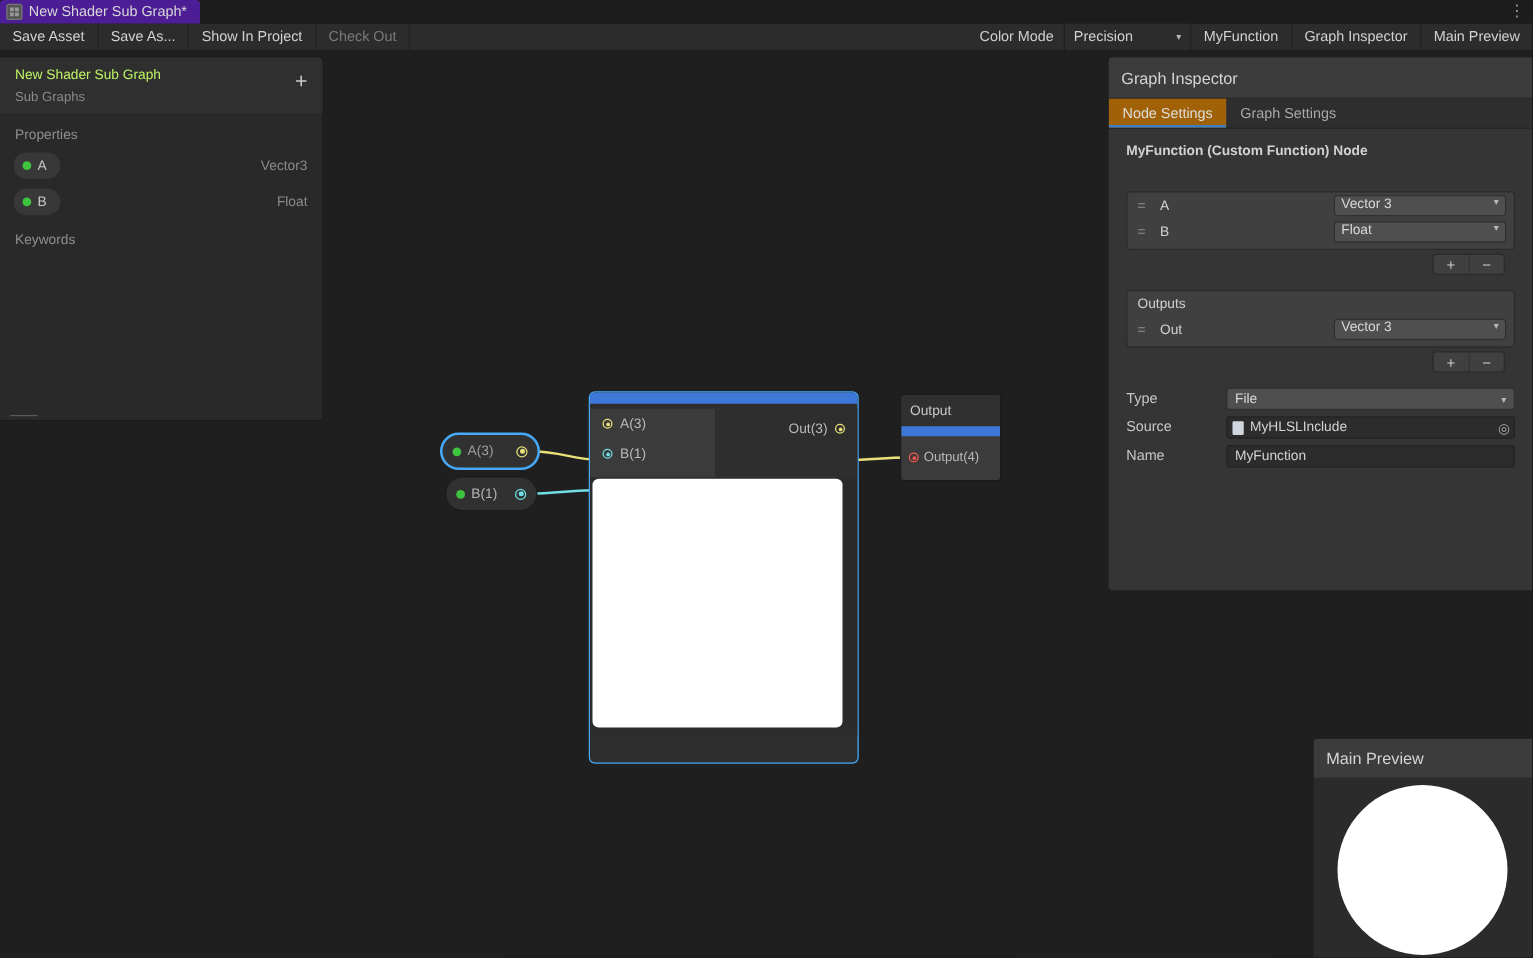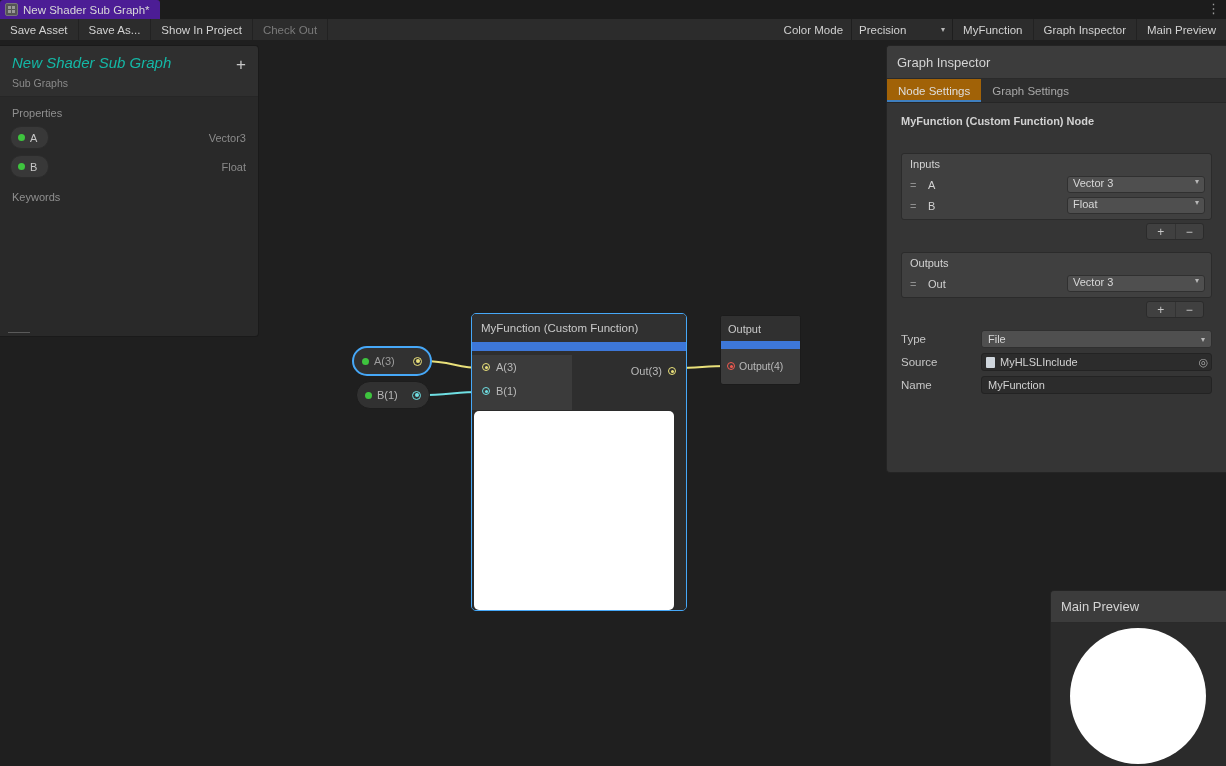--- a/index.html
+++ b/index.html
@@ -56,21 +56,21 @@
   
   .pill{position:absolute;display:flex;align-items:center;background:#313131;border-radius:15px;box-sizing:border-box;padding:0 8px;gap:5px;font-size:11px;color:#9d9d9d;}
   .pill-a{left:352px;top:306px;width:80px;height:30px;border:2px solid var(--selection);}
   .pill-b{left:356px;top:341px;width:74px;height:28px;border:1px solid #1d1d1d;color:#b5b5b5;}
   .prop-dot{width:7px;height:7px;border-radius:50%;background:var(--property-green);flex:none;}
   .pill .dot{margin-left:auto;width:9px;height:9px;}
 
   
   .blackboard{position:absolute;left:0;top:45px;width:259px;height:292px;background:rgba(42,42,42,0.93);border:1px solid #1a1a1a;border-left:none;border-radius:0 4px 4px 0;box-sizing:border-box;}
   .bb-header{background:#2f2f2f;padding:8px 12px 7px 12px;border-bottom:1px solid #262626;position:relative;border-radius:0 4px 0 0;}
-  .bb-title{font-size:15px;color:#14b8a6;font-style:italic;}
+  .bb-title{font-size:11px;color:#bef264;}
   .bb-sub{font-size:10.5px;color:#8a8a8a;margin-top:6px;}
   .bb-add{position:absolute;right:12px;top:12px;font-size:17px;color:#c8c8c8;line-height:14px;cursor:pointer;}
   .bb-section{font-size:11px;color:#8f8f8f;padding:10px 12px 4px 12px;}
   .bb-row{display:flex;align-items:center;height:29px;padding:0 12px 0 10px;}
   .bb-pill{display:flex;align-items:center;gap:5px;background:#383838;border:1px solid #2b2b2b;border-radius:11px;height:21px;padding:0 11px 0 7px;font-size:11px;color:#c8c8c8;cursor:pointer;}
   .bb-type{margin-left:auto;font-size:11px;color:#8a8a8a;}
   .bb-grip{position:absolute;left:8px;bottom:3px;width:22px;height:1px;background:#5a5a5a;}
 
   
   .inspector{position:absolute;left:886px;top:45px;width:340px;height:428px;background:#353535;border:1px solid #242424;border-right:none;border-radius:4px 0 0 4px;box-sizing:border-box;overflow:hidden;}
@@ -151,21 +151,20 @@
       <span class="dot c-v3"></span>
     </div>
 
     <div class="pill pill-b">
       <span class="prop-dot"></span>
       <span>B(1)</span>
       <span class="dot c-f1"></span>
     </div>
 
     <div class="node-fn">
-      <div class="node-title">MyFunction (Custom Function)</div>
       <div class="prec-bar"></div>
       <div class="ports">
         <div class="ports-right"></div>
         <div class="port-row first">
           <span class="dot c-v3"></span>
           <span>A(3)</span>
         </div>
         <div class="port-row">
           <span class="dot c-f1"></span>
           <span>B(1)</span>
@@ -218,21 +217,20 @@
 
   <div class="inspector">
     <div class="ins-header">Graph Inspector</div>
     <div class="ins-tabs">
       <div class="ins-tab active">Node Settings</div>
       <div class="ins-tab">Graph Settings</div>
     </div>
     <div class="ins-heading">MyFunction (Custom Function) Node</div>
 
     <div class="ibox">
-      <div class="ibox-head">Inputs</div>
       <div class="ibox-row">
         <span class="handle">=</span>
         <span class="row-name">A</span>
         <div class="dropdown">
           <span>Vector 3</span>
           <span class="caret">▾</span>
         </div>
       </div>
       <div class="ibox-row">
         <span class="handle">=</span>

